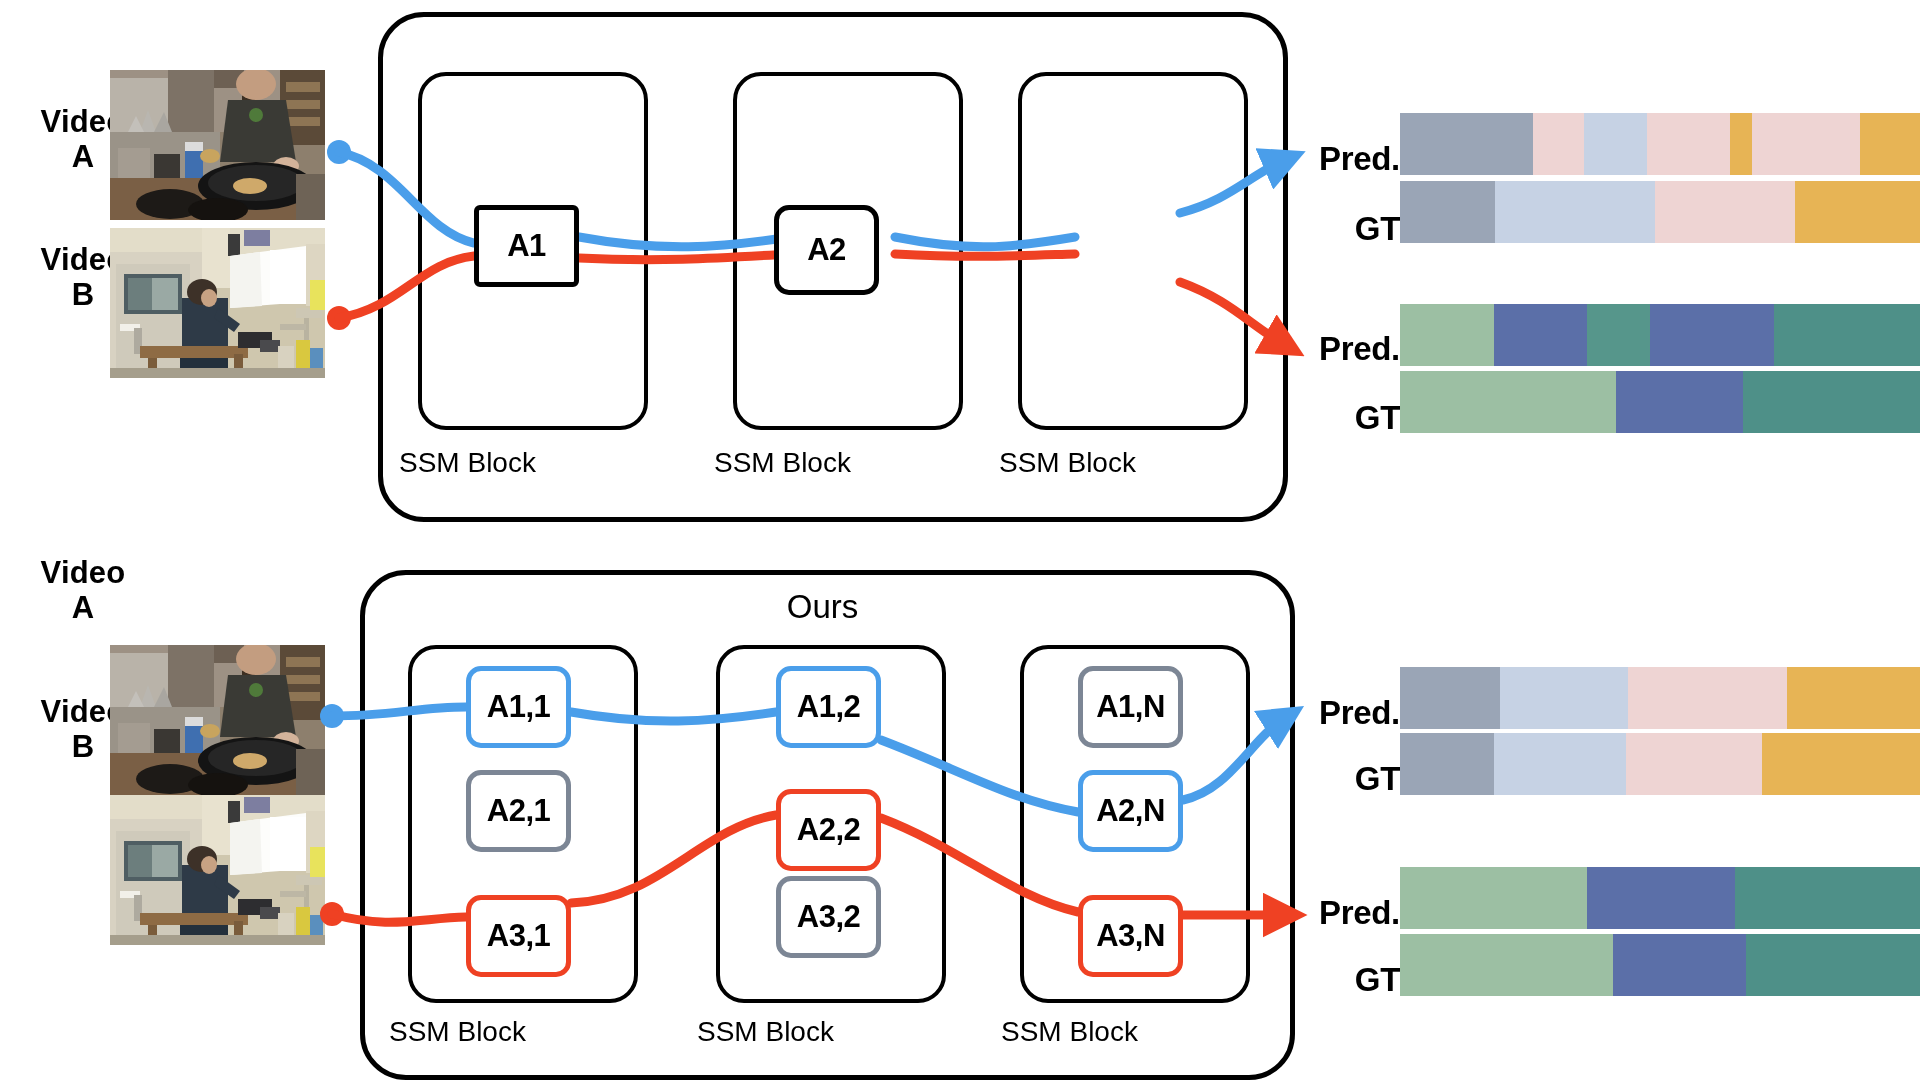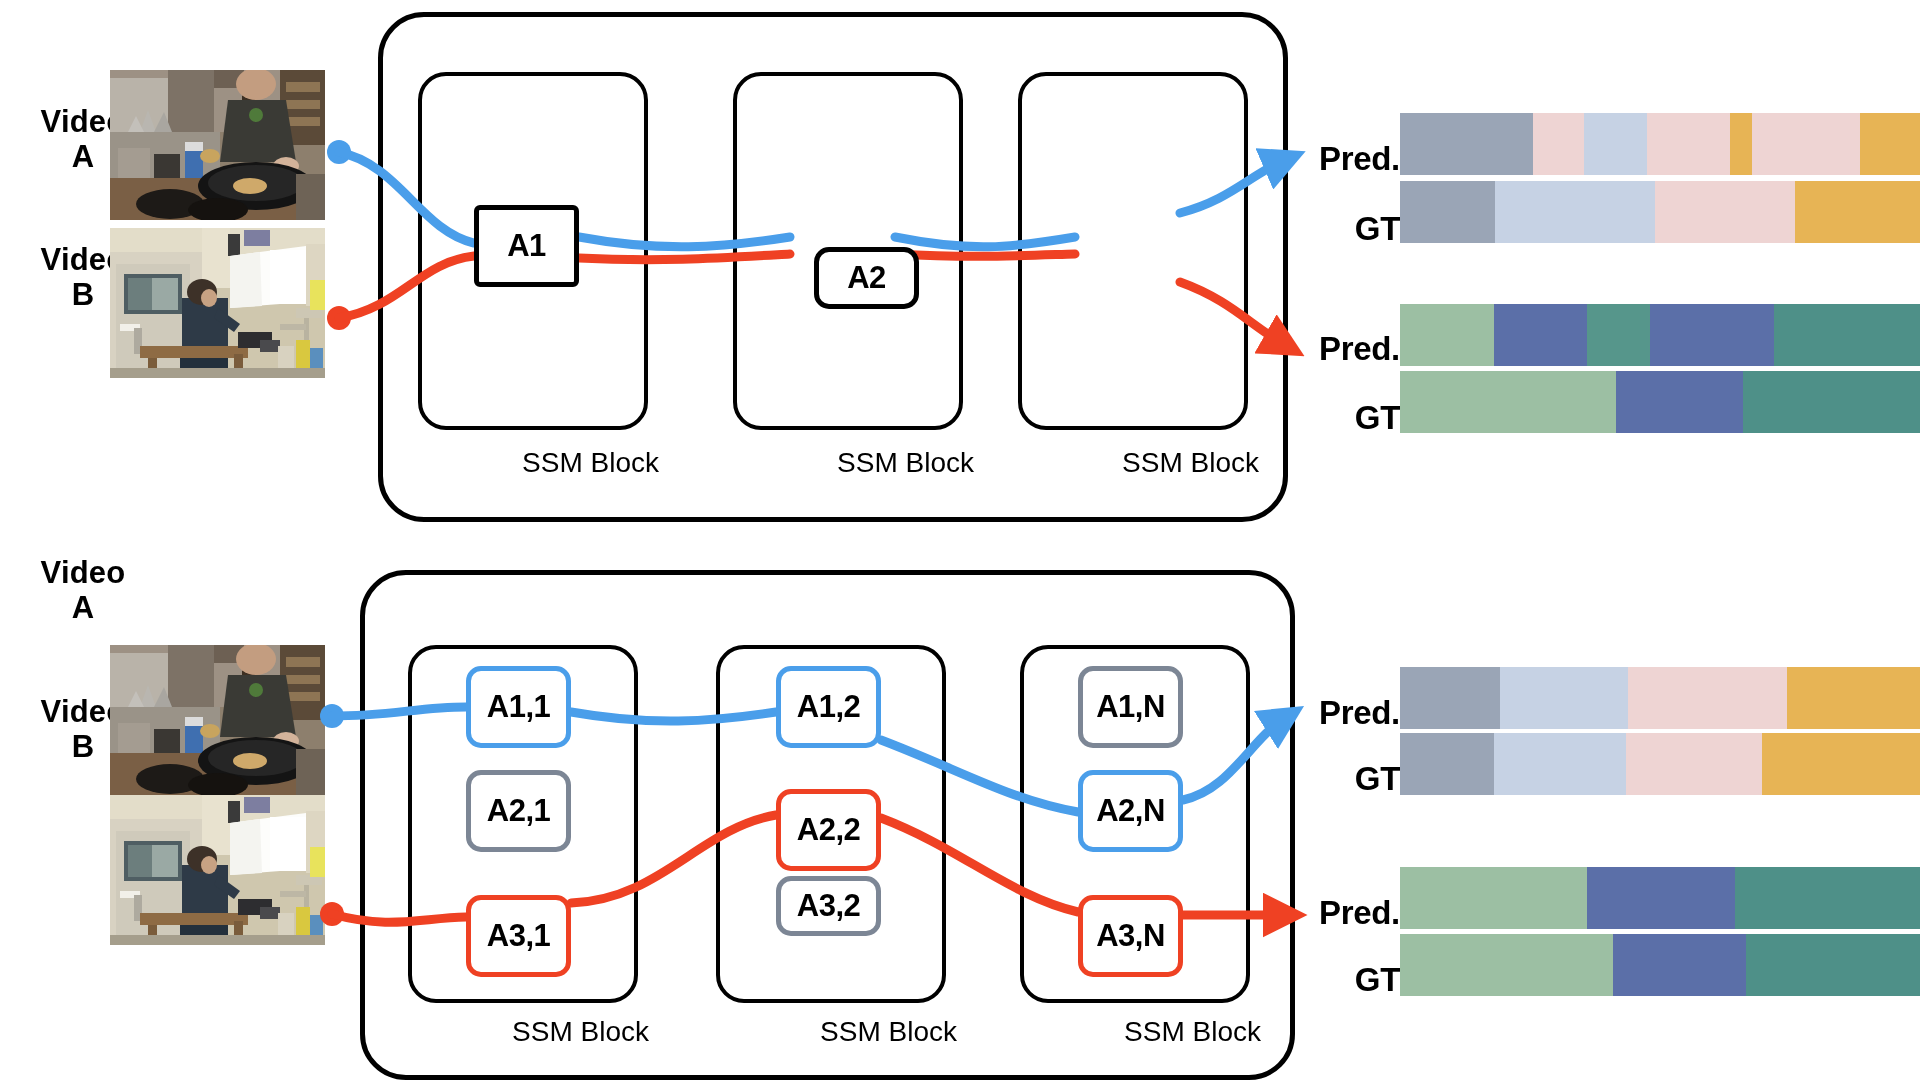--- a/index.html
+++ b/index.html
@@ -30,21 +30,21 @@
   .outer-title{
     position:absolute;left:0;right:0;text-align:center;font-size:33px;font-weight:400;
     font-family:"Liberation Sans","DejaVu Sans",sans-serif;
   }
 
   
   .ssm{
     position:absolute;border:4px solid #000;border-radius:28px;background:transparent;
   }
   .ssm-label{
-    position:absolute;text-align:right;font-size:28px;font-weight:400;width:260px;
+    position:absolute;text-align:left;font-size:28px;font-weight:400;width:260px;
   }
 
   
   .node{
     position:absolute;background:#fff;border-radius:15px;
     display:flex;align-items:center;justify-content:center;
     font-weight:bold;font-size:31px;letter-spacing:-.5px;
     box-sizing:border-box;z-index:6;
   }
   .node.blk{border:5px solid #000;}
@@ -241,39 +241,40 @@
 
   <div class="ssm" style="left:418px;top:72px;width:222px;height:350px;"></div>
   <div class="ssm" style="left:733px;top:72px;width:222px;height:350px;"></div>
   <div class="ssm" style="left:1018px;top:72px;width:222px;height:350px;"></div>
 
   <div class="ssm-label" style="left:399px;top:447px;">SSM Block</div>
   <div class="ssm-label" style="left:714px;top:447px;">SSM Block</div>
   <div class="ssm-label" style="left:999px;top:447px;">SSM Block</div>
 
   <div class="node blk" style="left:474px;top:205px;width:105px;height:82px;border-radius:6px;">A1</div>
-  <div class="node blk" style="left:814px;top:205px;width:105px;height:62px;margin-top:42px;">A2</div>
+  <div class="node blk" style="left:774px;top:205px;width:105px;height:90px;">A2</div>
 
   <div class="outer" style="left:360px;top:570px;width:925px;height:500px;"></div>
+  <div class="outer-title" style="left:360px;top:588px;width:925px;">Ours</div>
 
   <div class="ssm" style="left:408px;top:645px;width:222px;height:350px;"></div>
   <div class="ssm" style="left:716px;top:645px;width:222px;height:350px;"></div>
   <div class="ssm" style="left:1020px;top:645px;width:222px;height:350px;"></div>
 
   <div class="ssm-label" style="left:389px;top:1016px;">SSM Block</div>
   <div class="ssm-label" style="left:697px;top:1016px;">SSM Block</div>
   <div class="ssm-label" style="left:1001px;top:1016px;">SSM Block</div>
 
   <div class="node blue" style="left:466px;top:666px;width:105px;height:82px;">A1,1</div>
   <div class="node gray" style="left:466px;top:770px;width:105px;height:82px;">A2,1</div>
   <div class="node red" style="left:466px;top:876px;width:105px;height:82px;">A3,1</div>
 
   <div class="node blue" style="left:776px;top:666px;width:105px;height:82px;">A1,2</div>
   <div class="node red" style="left:776px;top:770px;width:105px;height:82px;">A2,2</div>
-  <div class="node gray" style="left:776px;top:876px;width:105px;height:60px;">A3,2</div>
+  <div class="node gray" style="left:776px;top:876px;width:105px;height:82px;">A3,2</div>
 
   <div class="node gray" style="left:1078px;top:666px;width:105px;height:82px;">A1,N</div>
   <div class="node blue" style="left:1078px;top:770px;width:105px;height:82px;">A2,N</div>
   <div class="node red" style="left:1078px;top:876px;width:105px;height:82px;">A3,N</div>
 
   <svg class="flow" viewBox="0 0 1920 1080">
     <defs>
       <marker id="arrowBlue" viewBox="0 0 10 10" refX="5" refY="5" markerWidth="5" markerHeight="5" orient="auto-start-reverse">
         <path d="M 0 0 L 10 5 L 0 10 z" fill="#4a9eea"></path>
       </marker>

